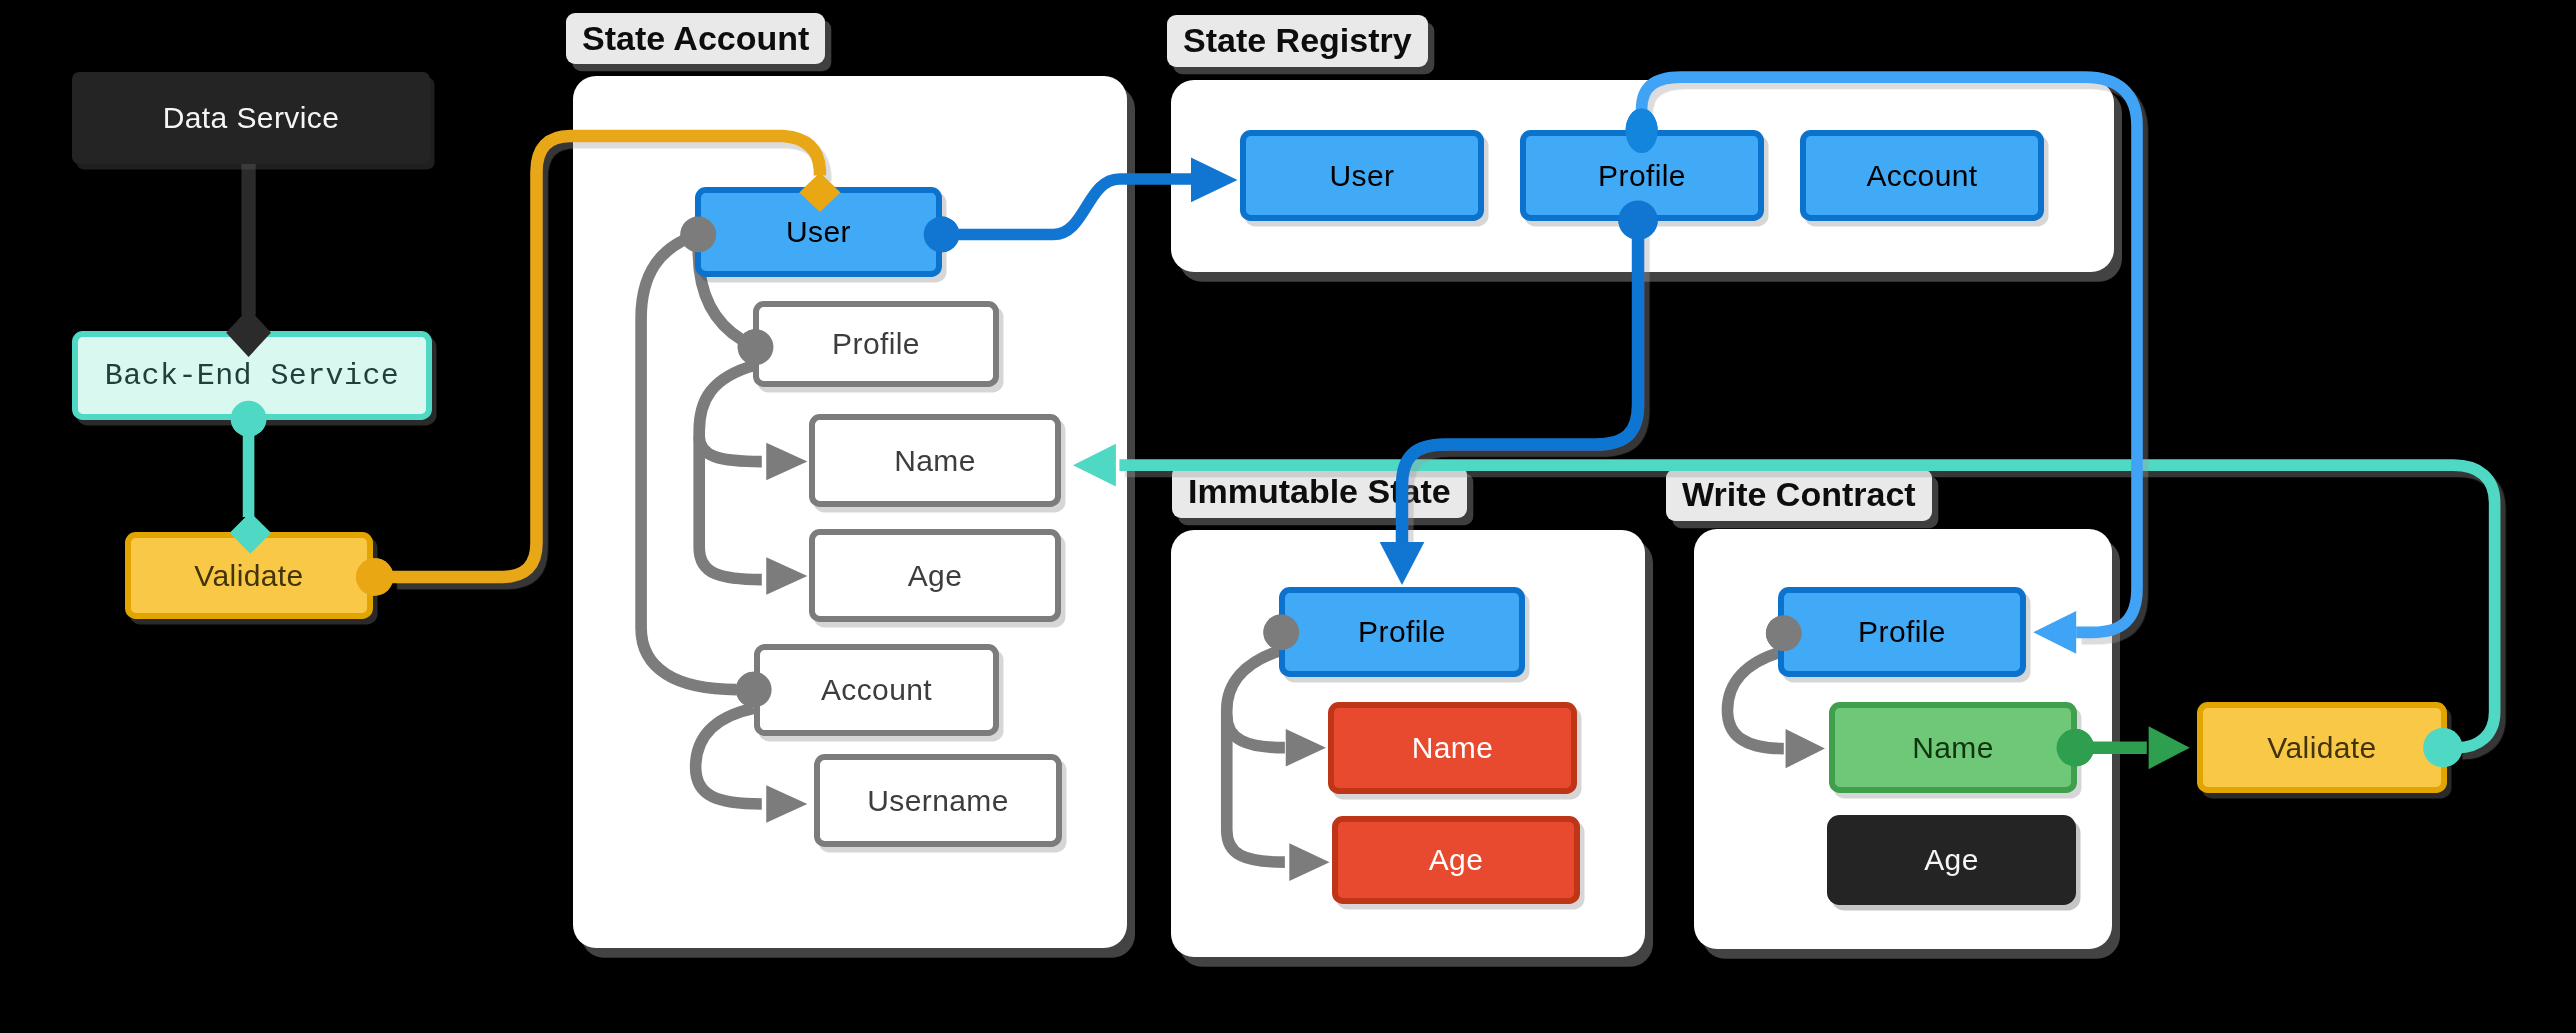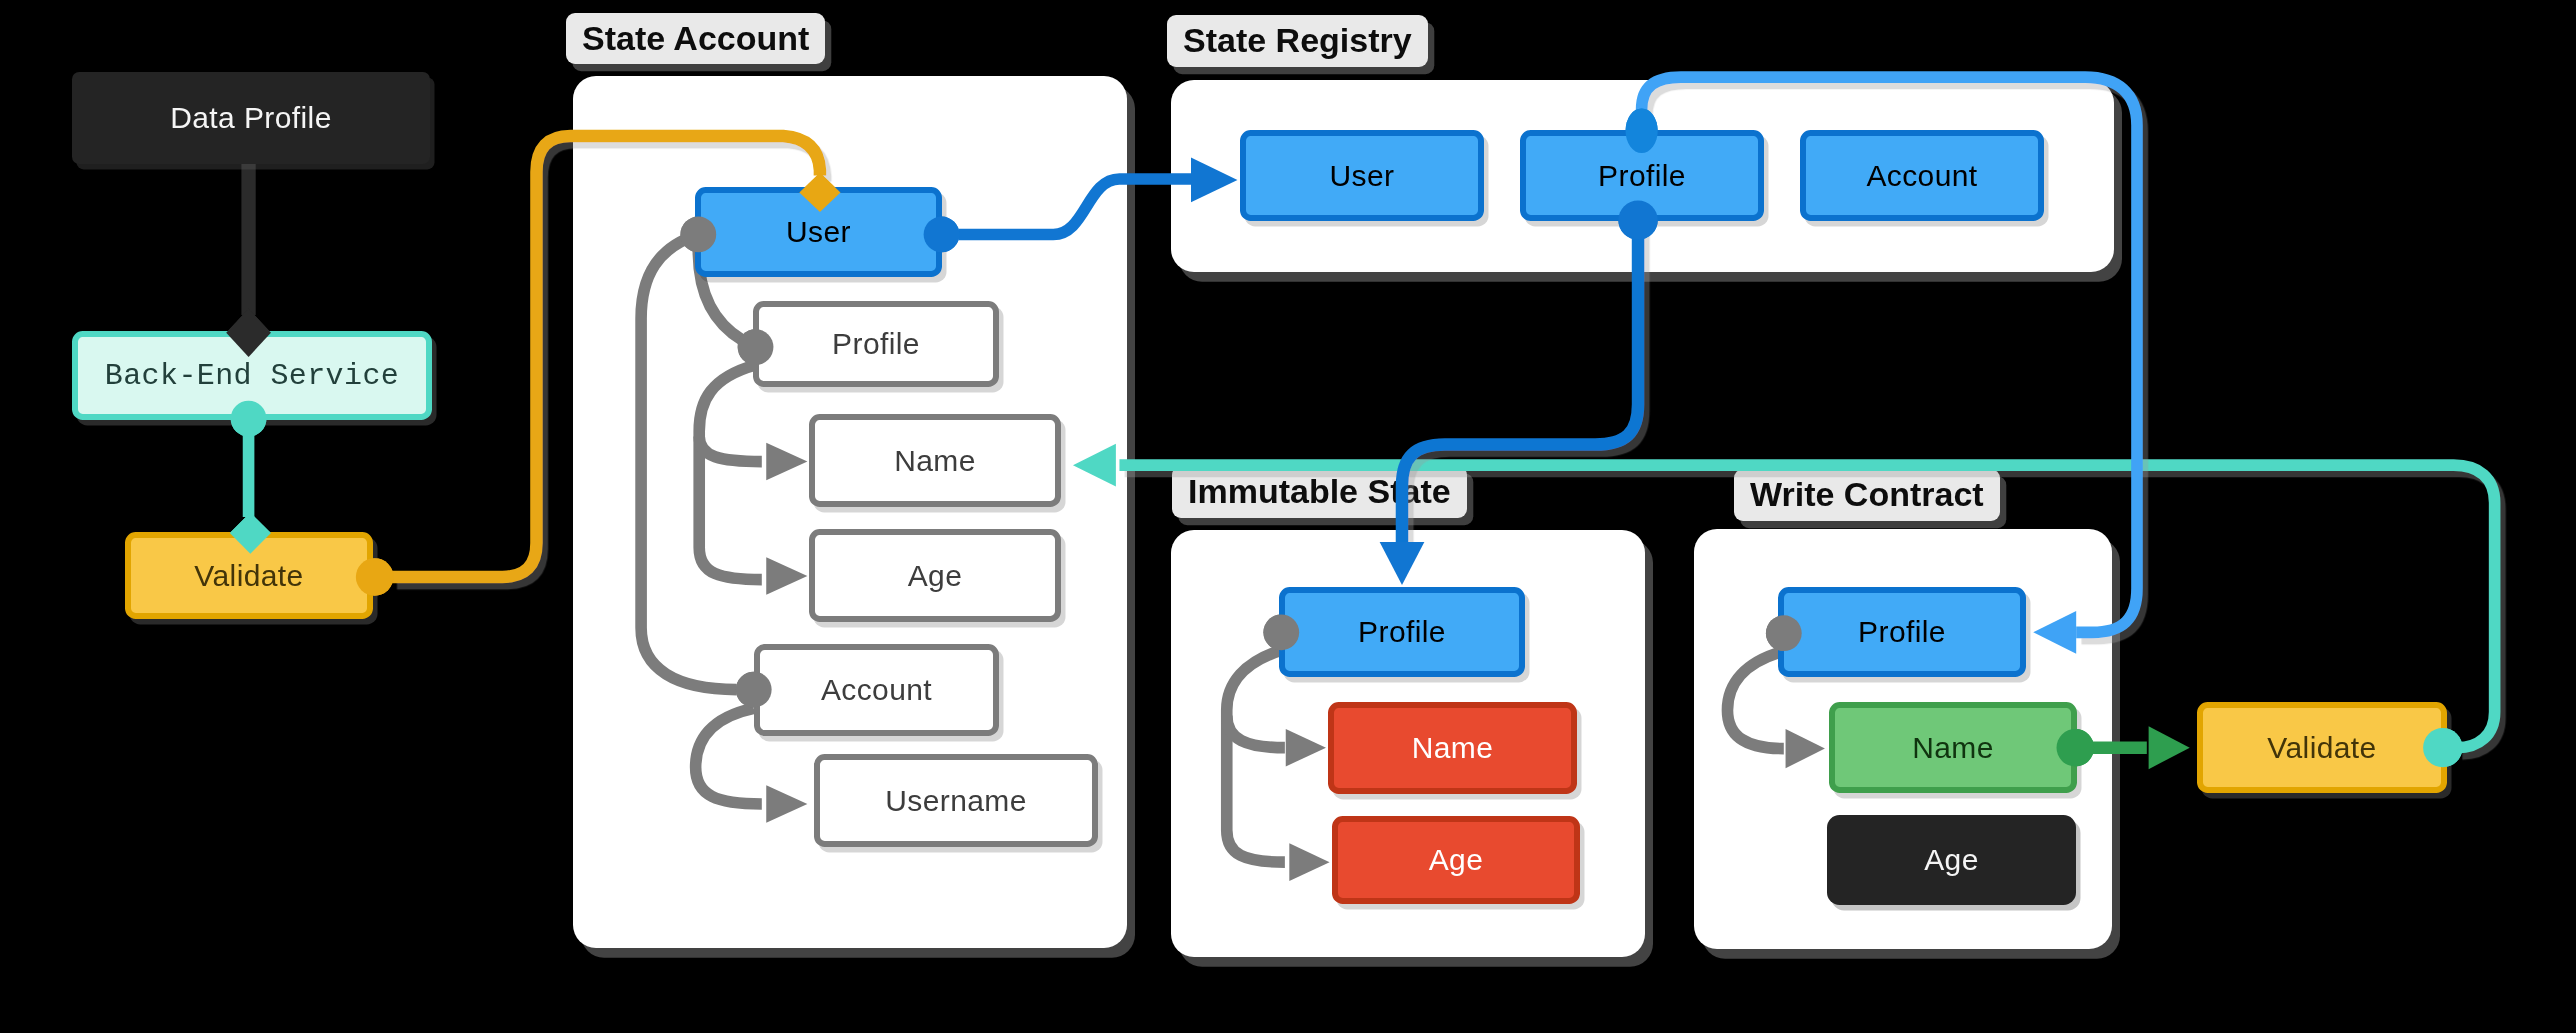--- a/index.html
+++ b/index.html
@@ -36,21 +36,21 @@
 <div id="canvas">
 
   <div class="panel" style="left:573px;top:76px;width:554px;height:872px;"></div>
   <div class="panel" style="left:1171px;top:80px;width:943px;height:192px;"></div>
   <div class="panel" style="left:1171px;top:530px;width:474px;height:427px;"></div>
   <div class="panel" style="left:1694px;top:529px;width:418px;height:420px;"></div>
 
   <div class="chip" style="left:566px;top:12.5px;"><span>State Account</span></div>
   <div class="chip" style="left:1167px;top:15px;"><span>State Registry</span></div>
   <div class="chip" style="left:1172px;top:466px;"><span>Immutable State</span></div>
-  <div class="chip" style="left:1734px;top:469px;"><span>Write Contract</span></div>
+  <div class="chip" style="left:1666px;top:469px;"><span>Write Contract</span></div>
 
   <svg width="2576" height="1034" viewBox="0 0 2881 1156">
     <defs>
       <filter id="sh" x="-20%" y="-20%" width="140%" height="140%">
         <feDropShadow dx="6" dy="7" stdDeviation="0" flood-color="#9a9a9a" flood-opacity="0.35"></feDropShadow>
       </filter>
     </defs>
 
     <g stroke="#7c7c7c" stroke-width="13" fill="none">
       <path d="M 781,280 C 781,330 800,362 830,380"></path>
@@ -111,21 +111,21 @@
       <ellipse cx="1836" cy="146" rx="18" ry="25" fill="#1385dc"></ellipse>
       <circle cx="1832" cy="246" r="22" fill="#1176d2"></circle>
       <circle cx="1433" cy="707" r="20" fill="#7c7c7c"></circle>
       <circle cx="1995" cy="708" r="20" fill="#7c7c7c"></circle>
       <circle cx="2321" cy="836" r="21" fill="#2e9e4f"></circle>
       <circle cx="2732" cy="836" r="22" fill="#4fd8c4"></circle>
     </g>
   </svg>
 
   <div class="node dark" style="left:72px;top:72px;width:358px;height:92px;border-radius:7.2px;">
-      <span>Data Profile</span>
+      <span>Data Service</span>
     </div>
   <div class="node mint" style="left:72px;top:331px;width:360px;height:89px;font-family:Liberation Mono, monospace;">
       <span>Back-End Service</span>
     </div>
   <div class="node yellow" style="left:125px;top:532px;width:248px;height:87px;">
       <span>Validate</span>
     </div>
 
   <div class="node blue" style="left:695px;top:187px;width:247px;height:90px;">
       <span>User</span>
@@ -135,21 +135,21 @@
     </div>
   <div class="node outline" style="left:809px;top:414px;width:252px;height:93px;">
       <span>Name</span>
     </div>
   <div class="node outline" style="left:809px;top:529px;width:252px;height:93px;">
       <span>Age</span>
     </div>
   <div class="node outline" style="left:754px;top:644px;width:245px;height:92px;">
       <span>Account</span>
     </div>
-  <div class="node outline" style="left:814px;top:754px;width:284px;height:93px;">
+  <div class="node outline" style="left:814px;top:754px;width:248px;height:93px;">
       <span>Username</span>
     </div>
 
   <div class="node blue" style="left:1240px;top:130px;width:244px;height:91px;">
       <span>User</span>
     </div>
   <div class="node blue" style="left:1520px;top:130px;width:244px;height:91px;">
       <span>Profile</span>
     </div>
   <div class="node blue" style="left:1800px;top:130px;width:244px;height:91px;">

